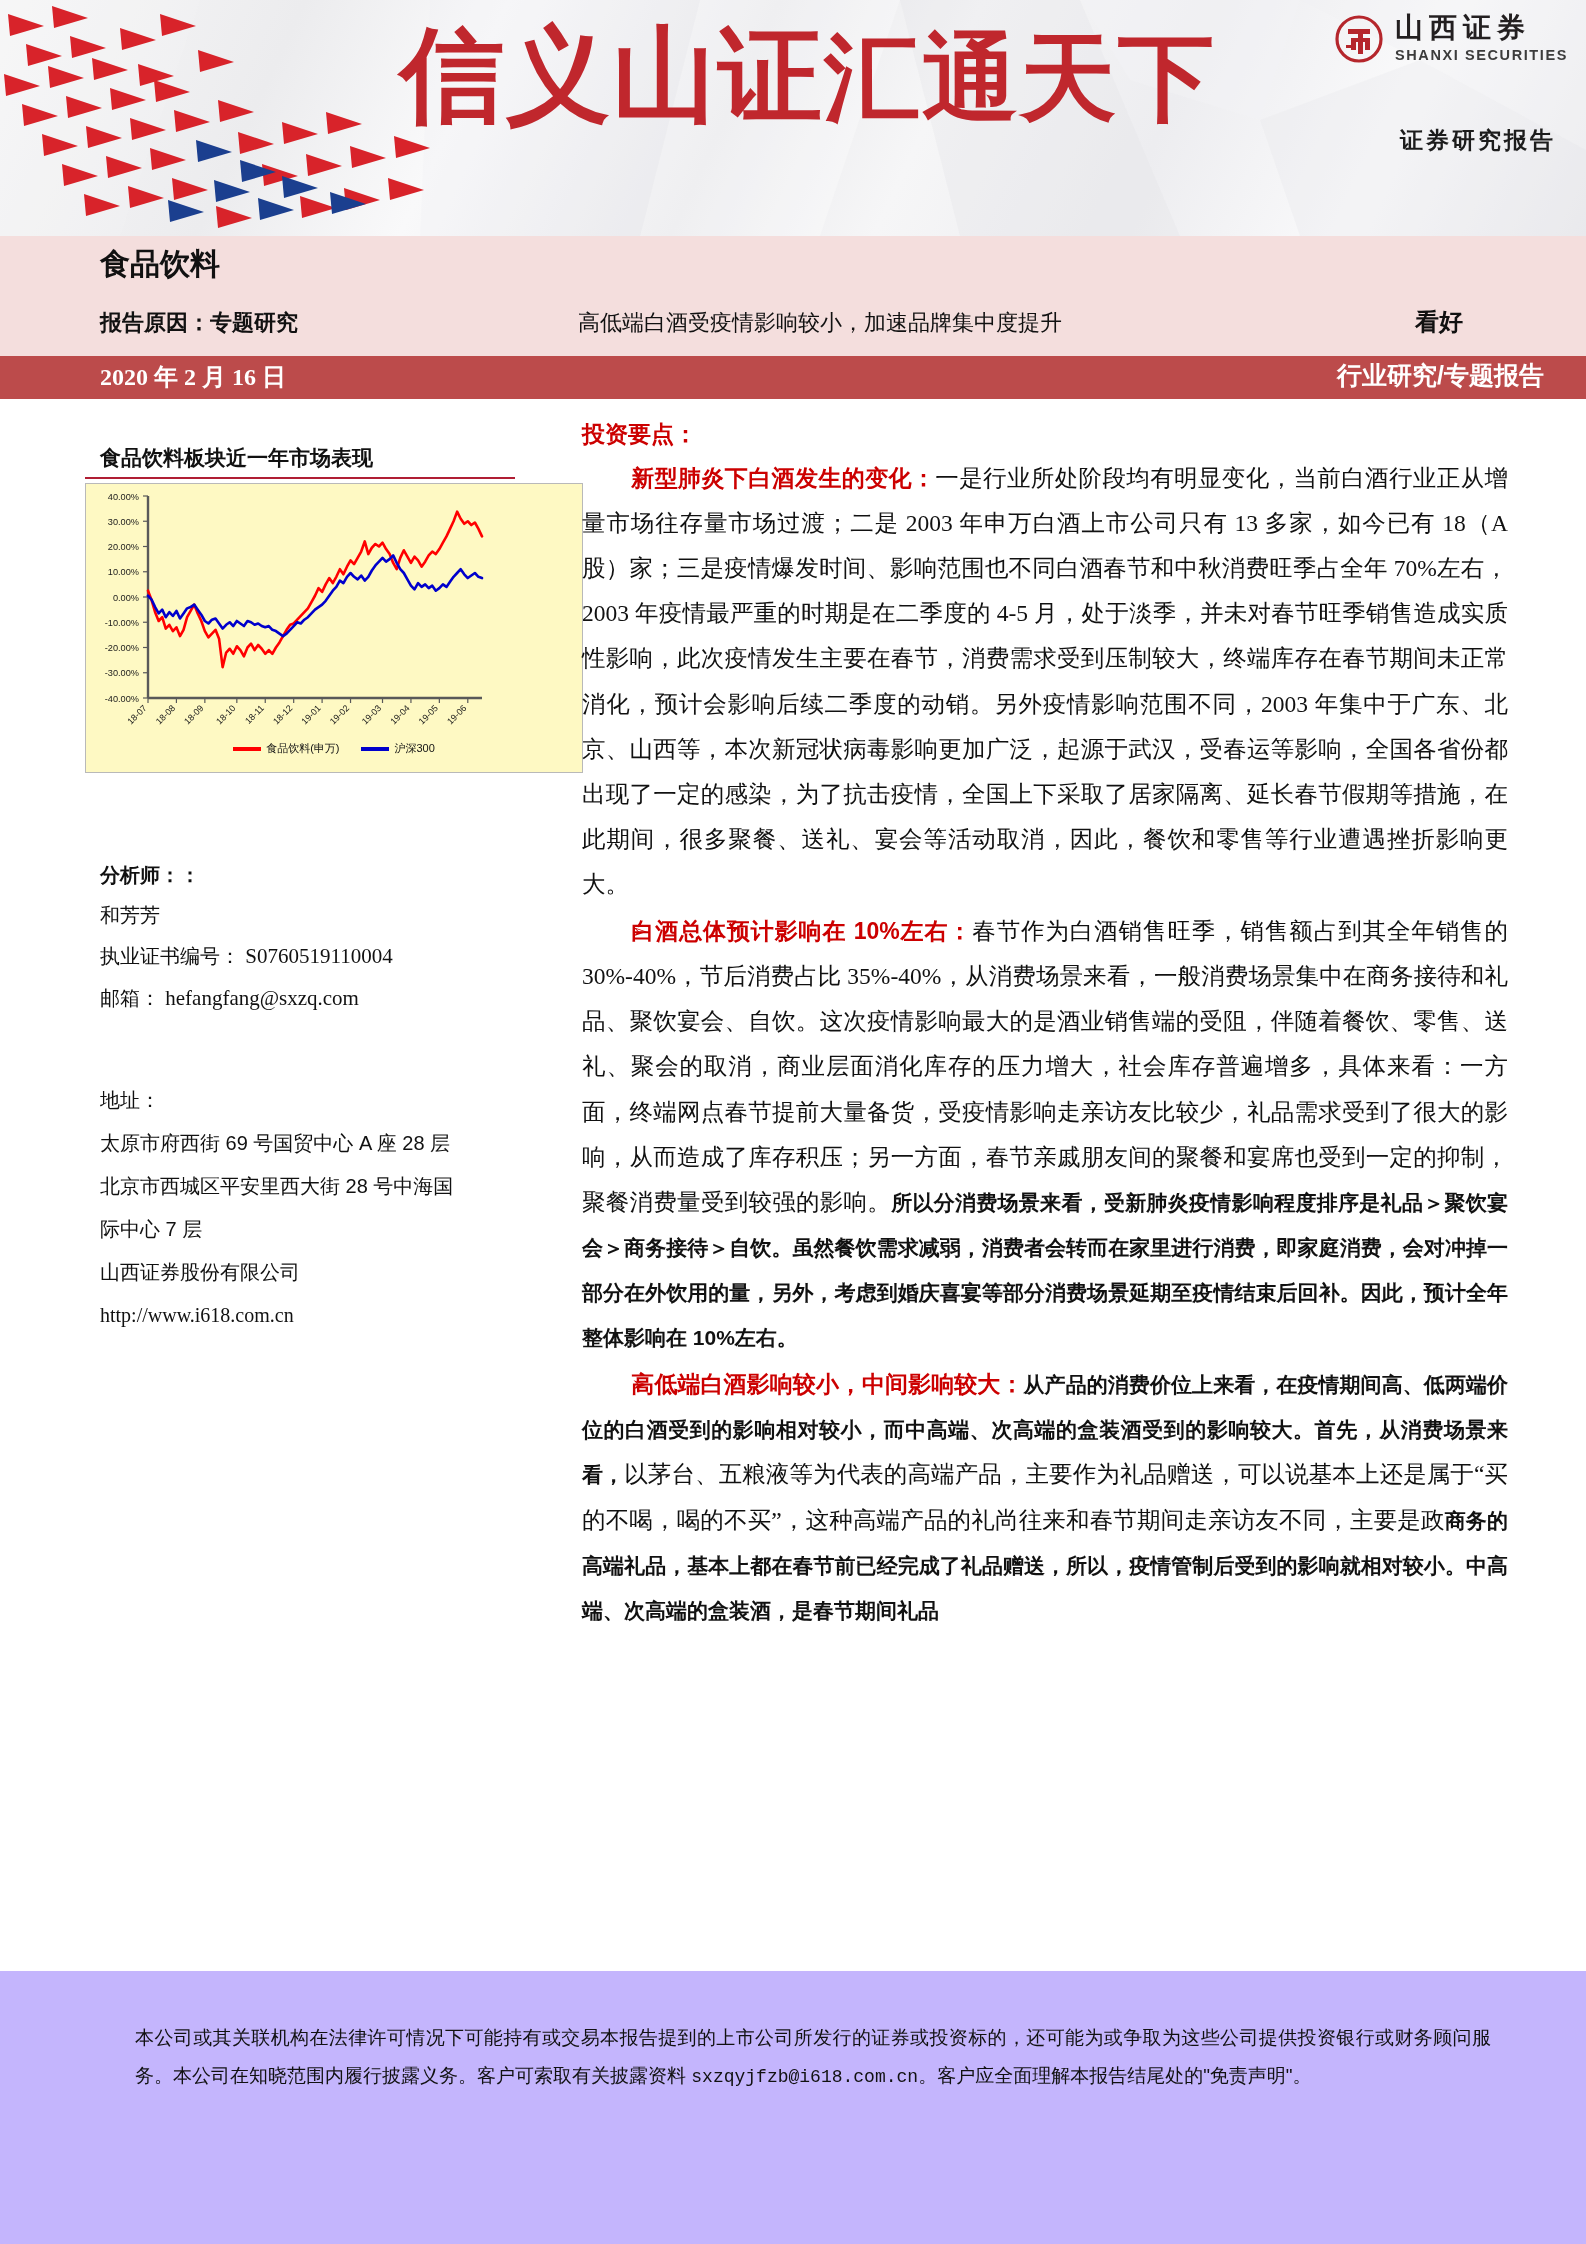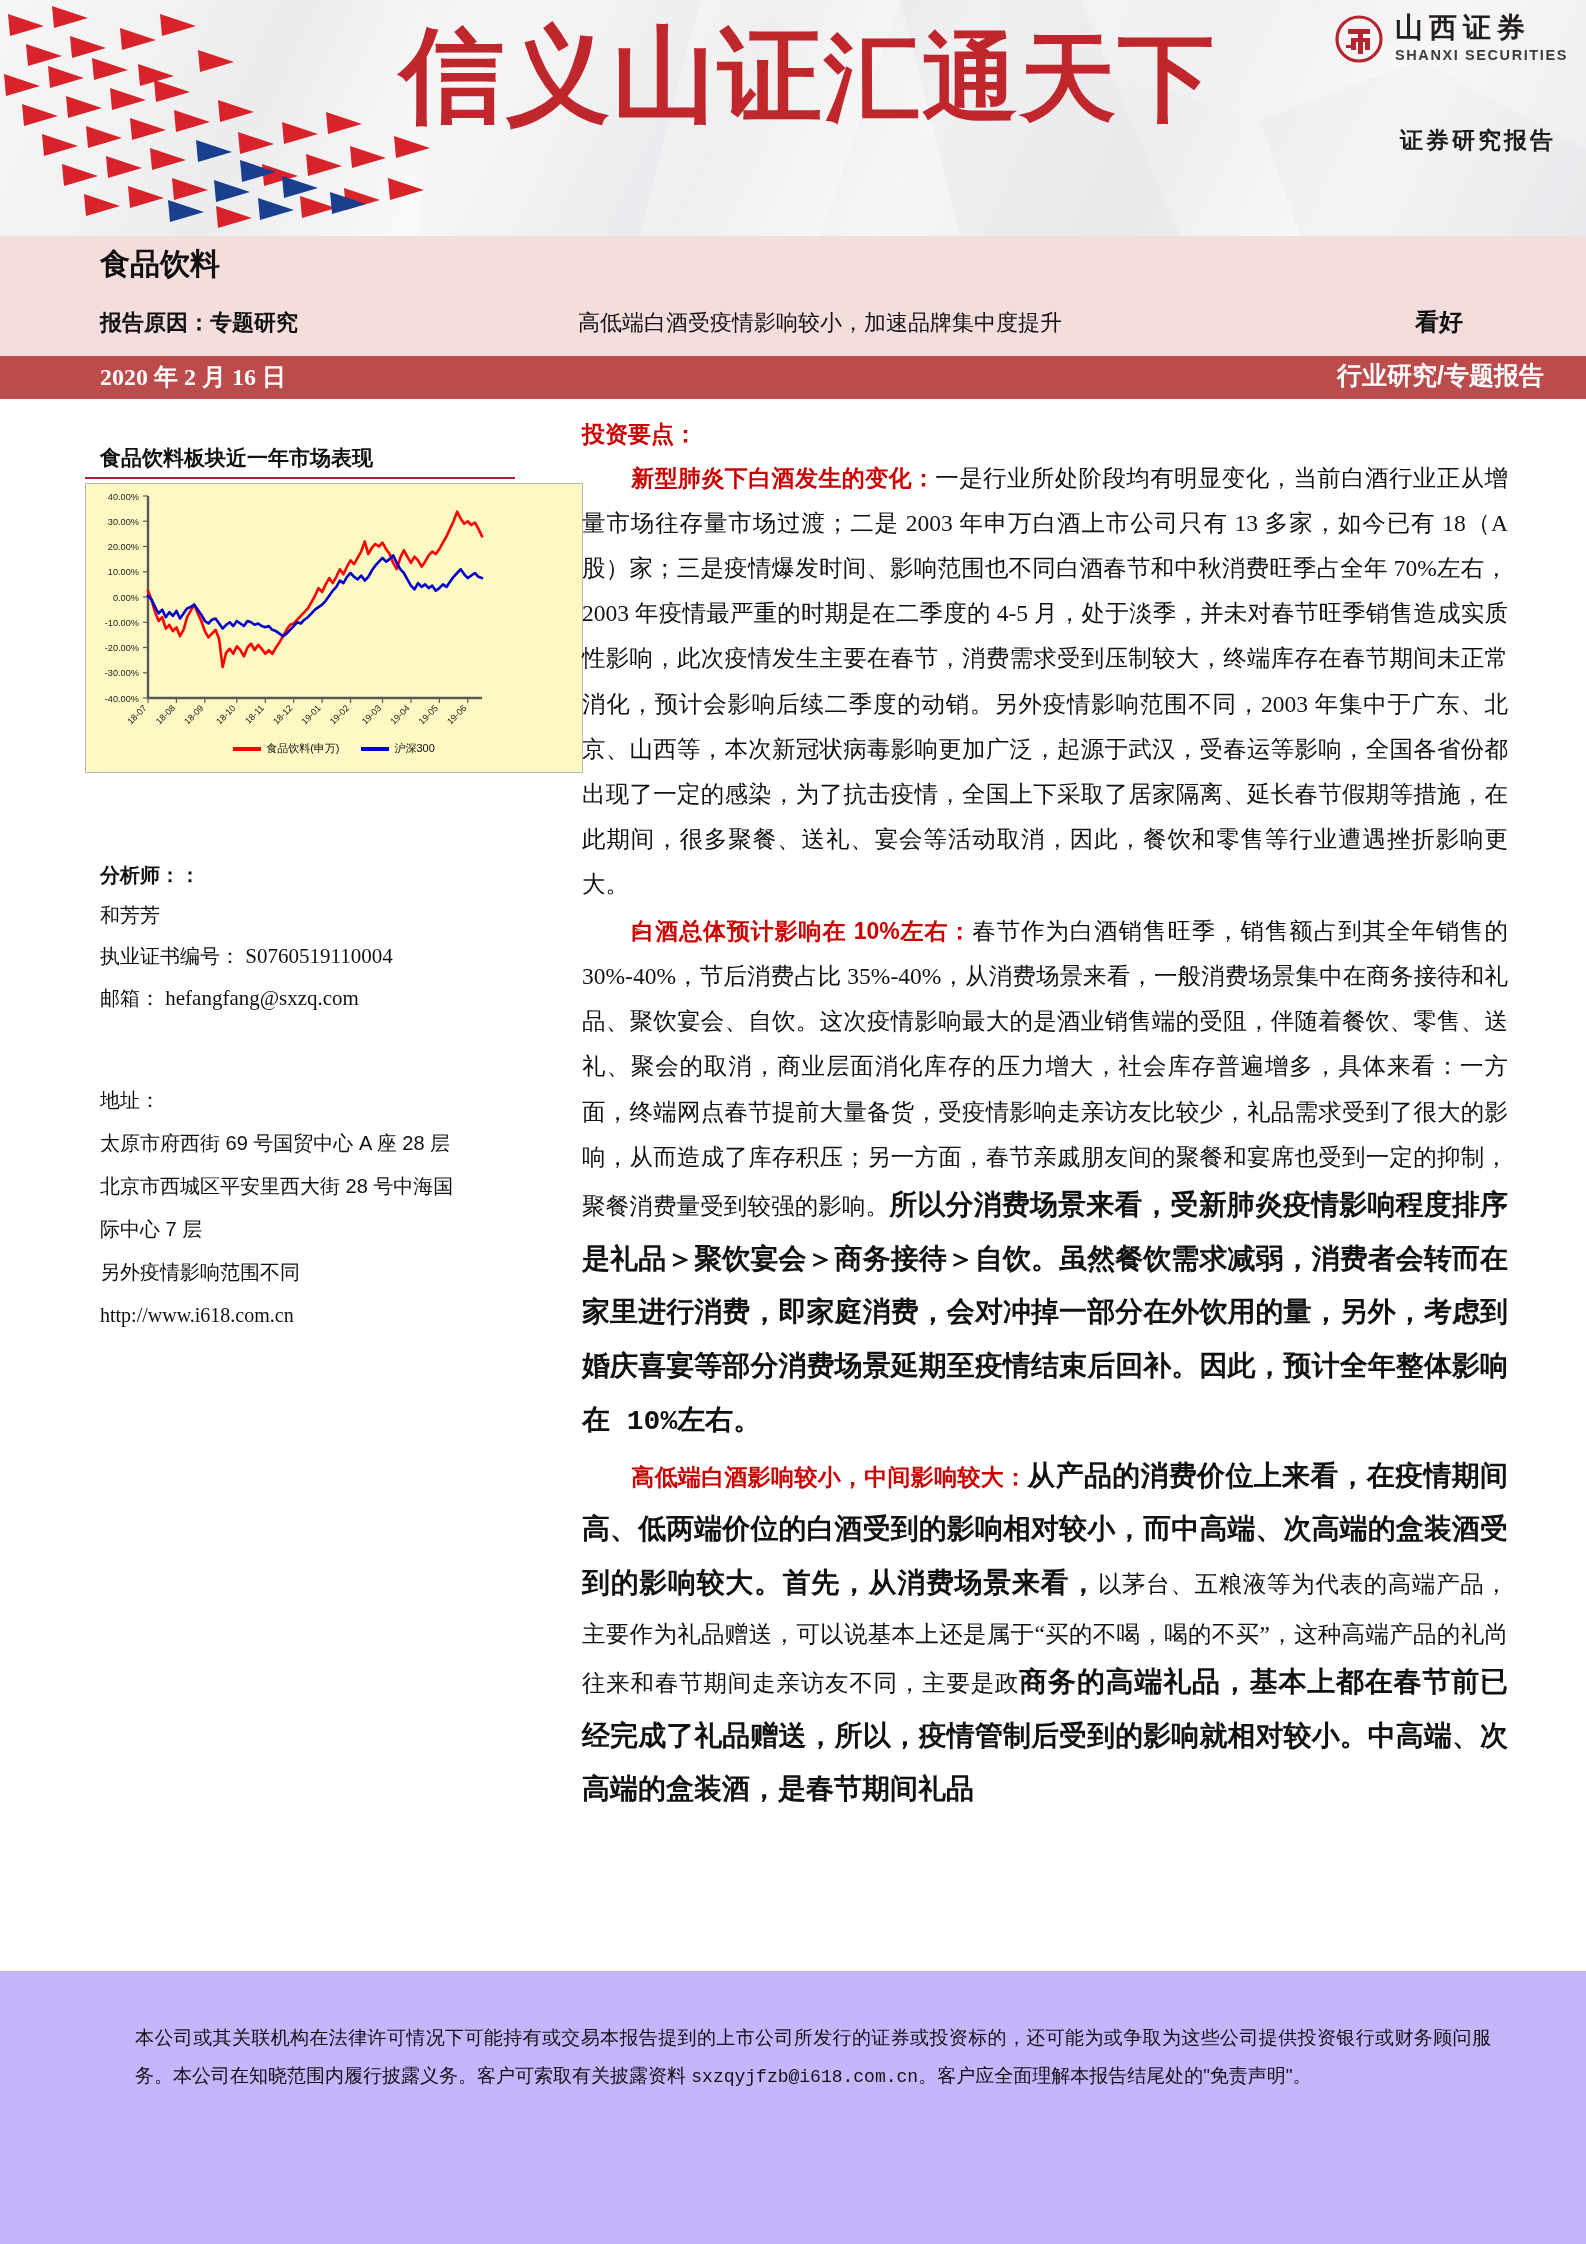--- a/index.html
+++ b/index.html
@@ -252,23 +252,23 @@
     font-size: 20px;
     font-family: "DejaVu Sans", sans-serif;
   }
   .hl-red {
     color: #cc0000;
     font-family: "Liberation Sans", sans-serif;
     font-weight: bold;
     font-size: 23px;
   }
   .bold-cn {
-    font-family: Liberation Mono, monospace;
-    font-weight: bold;
-    font-size: 28px;
+    font-family: Liberation Sans, sans-serif;
+    font-weight: bold;
+    font-size: 21px;
   }
 
   
   .footer {
     position: absolute;
     left: 0; bottom: 0;
     width: 1586px;
     height: 275px;
     background: #c4b5fd;
     border-top: 2px solid #fff;
@@ -461,21 +461,21 @@
           <span class="cn">邮箱：</span>
           <span class="mono-ish">hefangfang@sxzq.com</span>
         </div>
       </div>
 
       <div class="addr">
         <div>地址：</div>
         <div>太原市府西街 69 号国贸中心 A 座 28 层</div>
         <div>北京市西城区平安里西大街 28 号中海国</div>
         <div>际中心 7 层</div>
-        <div>另外疫情影响范围不同</div>
+        <div>山西证券股份有限公司</div>
         <div class="serif">http://www.i618.com.cn</div>
       </div>
     </div>
 
     <div class="right-col">
 
       <div class="points-title">投资要点：</div>
 
       <div class="bullet-para">
         <span class="arrow-mark">➢</span><span class="hl-red">新型肺炎下白酒发生的变化：</span><span>一是行业所处阶段均有明显变化，当前白酒行业正从增量市场往存量市场过渡；二是 2003 年申万白酒上市公司只有 13 多家，如今已有 18（A 股）家；三是疫情爆发时间、影响范围也不同白酒春节和中秋消费旺季占全年 70%左右，2003 年疫情最严重的时期是在二季度的 4-5 月，处于淡季，并未对春节旺季销售造成实质性影响，此次疫情发生主要在春节，消费需求受到压制较大，终端库存在春节期间未正常消化，预计会影响后续二季度的动销。另外疫情影响范围不同，2003 年集中于广东、北京、山西等，本次新冠状病毒影响更加广泛，起源于武汉，受春运等影响，全国各省份都出现了一定的感染，为了抗击疫情，全国上下采取了居家隔离、延长春节假期等措施，在此期间，很多聚餐、送礼、宴会等活动取消，因此，餐饮和零售等行业遭遇挫折影响更大。</span>

